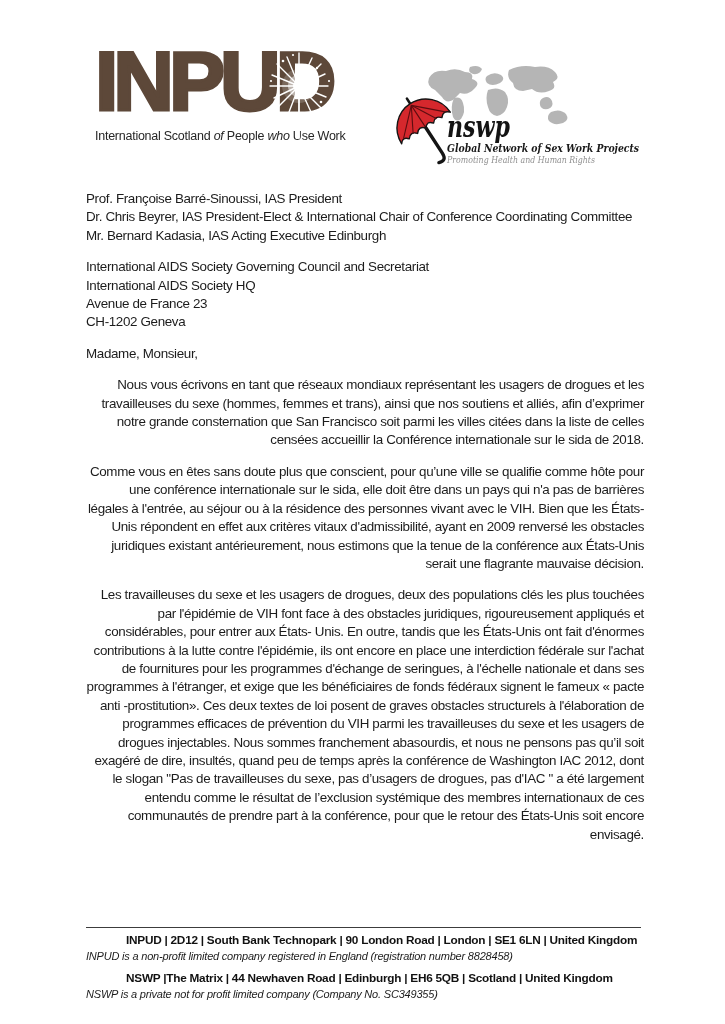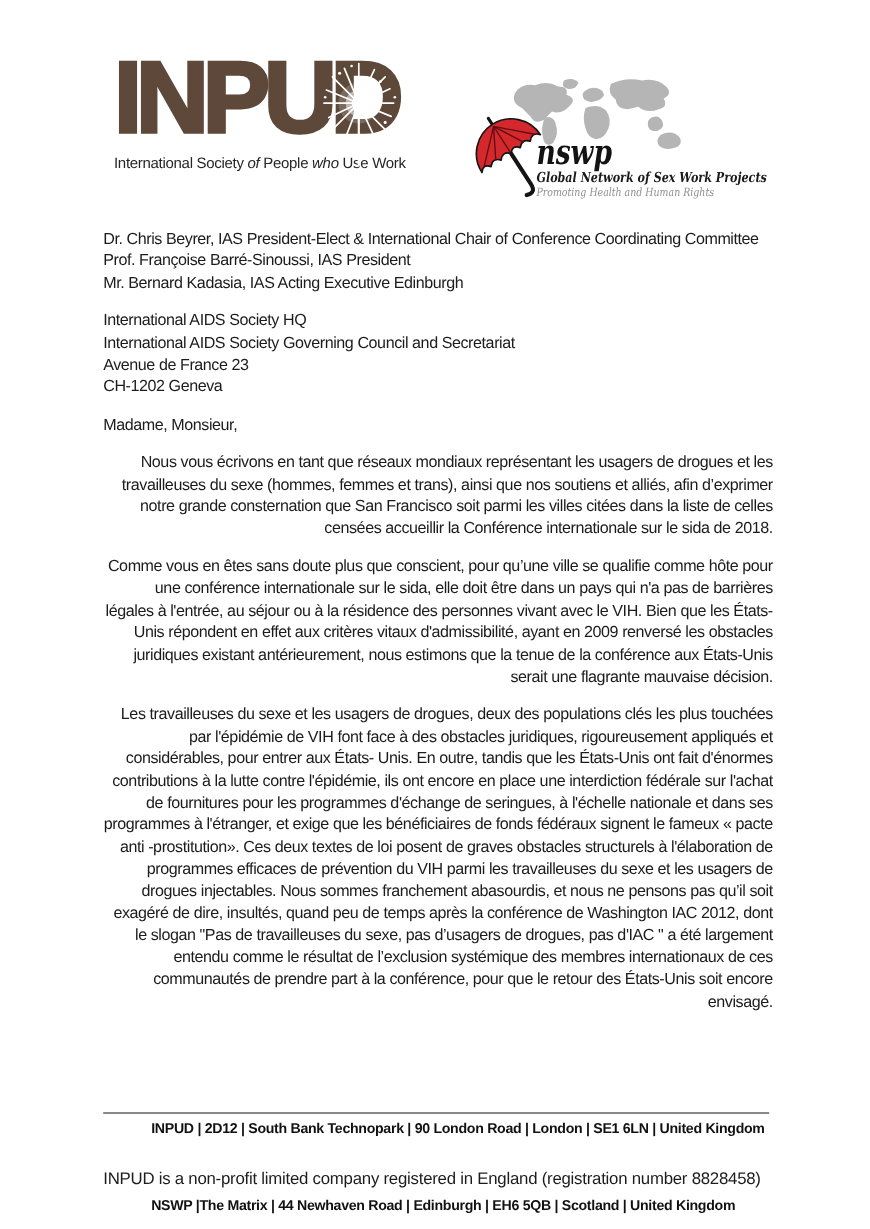--- a/index.html
+++ b/index.html
@@ -61,27 +61,27 @@
   .f-addr {
     font-weight: bold;
     font-size: 11.8px;
     line-height: 15.5px;
     letter-spacing: -0.25px;
     color: #111111;
     white-space: nowrap;
     margin-left: 40px;
   }
   .f-note {
-    font-size: 14px;
+    font-style: italic;
+    font-size: 11px;
     line-height: 15.5px;
     letter-spacing: -0.2px;
     color: #1c1c1c;
     margin-bottom: 7px;
     white-space: nowrap;
-    margin-top: 26px;
   }
 </style>
 </head>
 <body>
 
 <div class="page">
 
   <header class="logos">
 
     <div class="inpud-logo">
@@ -112,21 +112,21 @@
           <circle cx="20" cy="13" r="1.3"></circle>
           <circle cx="54" cy="20" r="1.2"></circle>
           <circle cx="15" cy="46" r="1.2"></circle>
           <circle cx="58" cy="54" r="1.3"></circle>
           <circle cx="30" cy="7" r="1.1"></circle>
           <circle cx="46" cy="70" r="1.1"></circle>
           <circle cx="66" cy="33" r="1.1"></circle>
           <circle cx="8" cy="33" r="1.1"></circle>
         </g>
       </svg>
-      <div class="inpud-tagline"><span>International Society </span><span class="it">of</span><span> People </span><span class="it">who</span><span> Use Work</span></div>
+      <div class="inpud-tagline"><span>International Scotland </span><span class="it">of</span><span> People </span><span class="it">who</span><span> Use Work</span></div>
     </div>
 
     <div class="nswp-logo">
       <svg viewBox="0 0 250 112" aria-hidden="false">
 
         <g fill="#b5b5b5">
           <path d="M38,14 q5,-9 17,-7 q10,-4 19,1 q9,0 7,7 q9,3 3,9 q-7,8 -15,5 l-7,7 q-7,4 -11,-3 l-7,-7 q-9,-4 -6,-12 z"></path>
           <path d="M79,3 q8,-3 12,2 q-2,6 -9,5 q-6,-2 -3,-7 z"></path>
           <path d="M63,34 q7,-2 9,5 q3,9 -2,16 q-5,4 -8,-2 q-3,-10 1,-19 z"></path>
           <path d="M96,12 q7,-5 14,-1 q5,4 -1,8 q-8,4 -13,0 q-3,-4 0,-7 z"></path>
@@ -152,28 +152,28 @@
         <text x="56" y="73" font-family="DejaVu Serif, serif" font-weight="bold" font-size="29" fill="#131313" textLength="63" lengthAdjust="spacingAndGlyphs">nswp</text>
         <text x="56" y="87.5" font-family="DejaVu Serif, serif" font-weight="bold" font-size="11.5" fill="#1a1a1a" textLength="192" lengthAdjust="spacingAndGlyphs">Global Network of Sex Work Projects</text>
         <text x="56" y="99" font-family="DejaVu Serif, serif" font-size="9.5" fill="#8f8f8f" textLength="148" lengthAdjust="spacingAndGlyphs">Promoting Health and Human Rights</text>
       </svg>
     </div>
   </header>
 
   <main class="letter-body">
 
     <div class="block">
+      <div>Prof. Françoise Barré-Sinoussi, IAS President</div>
       <div>Dr. Chris Beyrer, IAS President-Elect &amp; International Chair of Conference Coordinating Committee</div>
-      <div>Prof. Françoise Barré-Sinoussi, IAS President</div>
       <div>Mr. Bernard Kadasia, IAS Acting Executive Edinburgh</div>
     </div>
 
     <div class="block">
+      <div>International AIDS Society Governing Council and Secretariat</div>
       <div>International AIDS Society HQ</div>
-      <div>International AIDS Society Governing Council and Secretariat</div>
       <div>Avenue de France 23</div>
       <div>CH-1202 Geneva</div>
     </div>
 
 
     <div class="block">Madame, Monsieur,</div>
 
     <p>Nous vous écrivons en tant que réseaux mondiaux représentant les usagers de drogues et les travailleuses du sexe (hommes, femmes et trans), ainsi que nos soutiens et alliés, afin d’exprimer notre grande consternation que San Francisco soit parmi les villes citées dans la liste de celles censées accueillir la Conférence internationale sur le sida de 2018.</p>
     <p>Comme vous en êtes sans doute plus que conscient, pour qu’une ville se qualifie comme hôte pour une conférence internationale sur le sida, elle doit être dans un pays qui n'a pas de barrières légales à l'entrée, au séjour ou à la résidence des personnes vivant avec le VIH. Bien que les États-Unis répondent en effet aux critères vitaux d'admissibilité, ayant en 2009 renversé les obstacles juridiques existant antérieurement, nous estimons que la tenue de la conférence aux États-Unis serait une flagrante mauvaise décision.</p>
     <p>Les travailleuses du sexe et les usagers de drogues, deux des populations clés les plus touchées par l'épidémie de VIH font face à des obstacles juridiques, rigoureusement appliqués et considérables, pour entrer aux États- Unis. En outre, tandis que les États-Unis ont fait d'énormes contributions à la lutte contre l'épidémie, ils ont encore en place une interdiction fédérale sur l'achat de fournitures pour les programmes d'échange de seringues, à l'échelle nationale et dans ses programmes à l'étranger, et exige que les bénéficiaires de fonds fédéraux signent le fameux « pacte anti -prostitution». Ces deux textes de loi posent de graves obstacles structurels à l'élaboration de programmes efficaces de prévention du VIH parmi les travailleuses du sexe et les usagers de drogues injectables. Nous sommes franchement abasourdis, et nous ne pensons pas qu’il soit exagéré de dire, insultés, quand peu de temps après la conférence de Washington IAC 2012, dont le slogan "Pas de travailleuses du sexe, pas d’usagers de drogues, pas d'IAC " a été largement entendu comme le résultat de l’exclusion systémique des membres internationaux de ces communautés de prendre part à la conférence, pour que le retour des États-Unis soit encore envisagé.</p>

